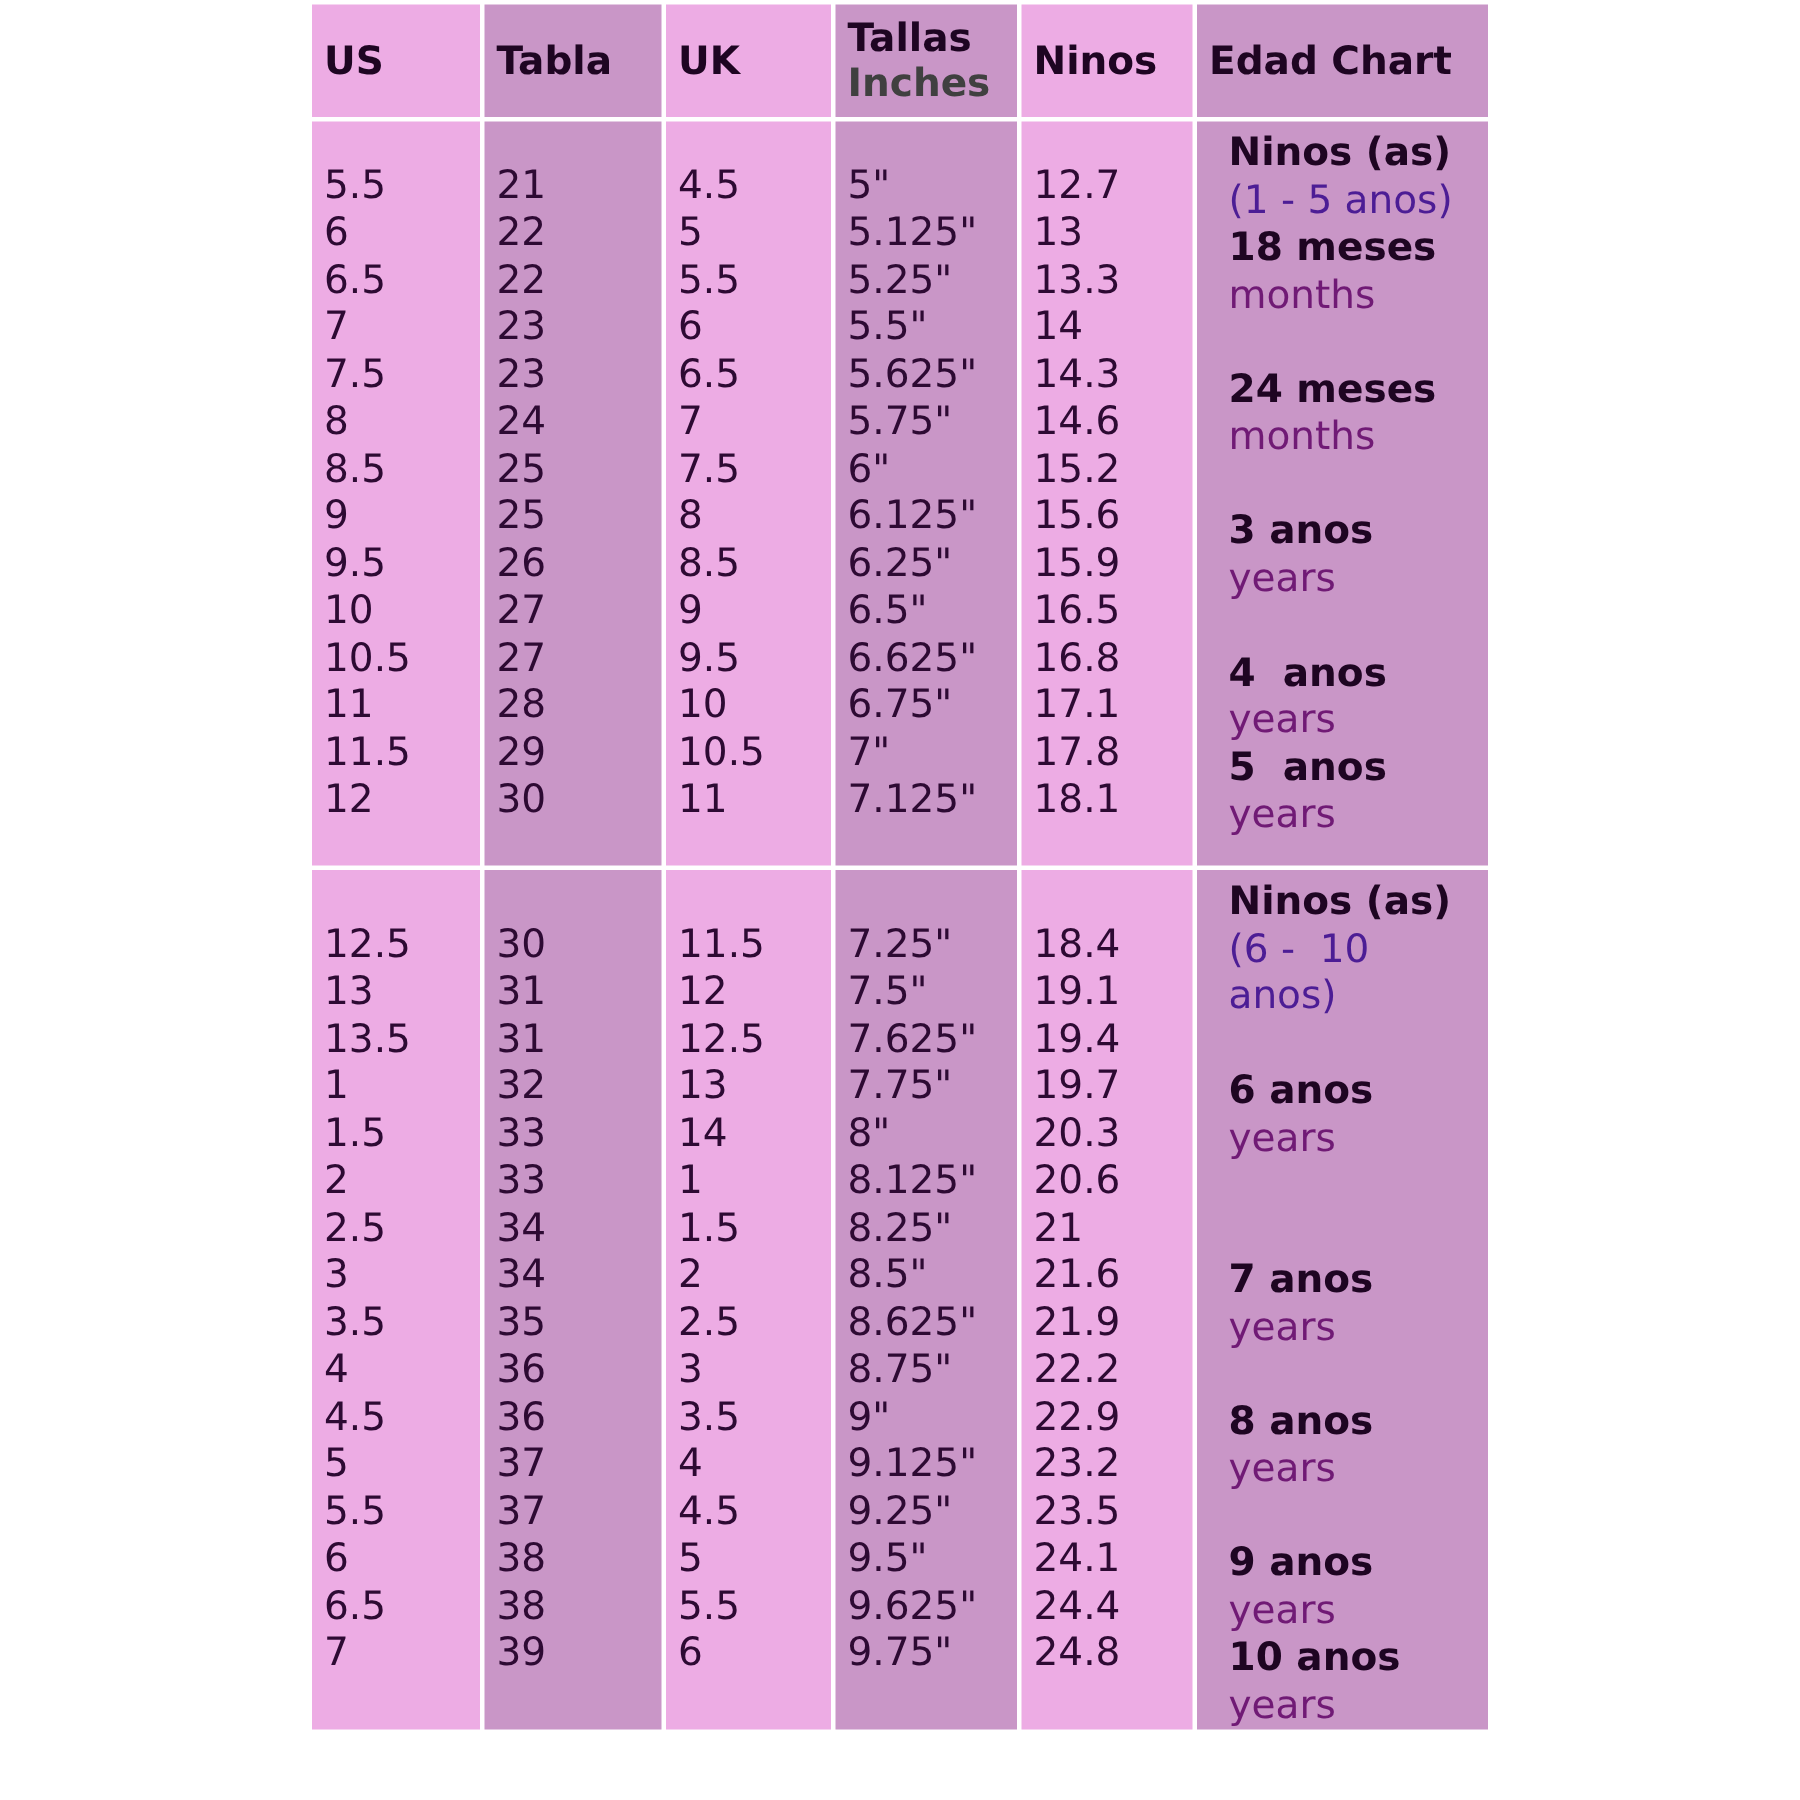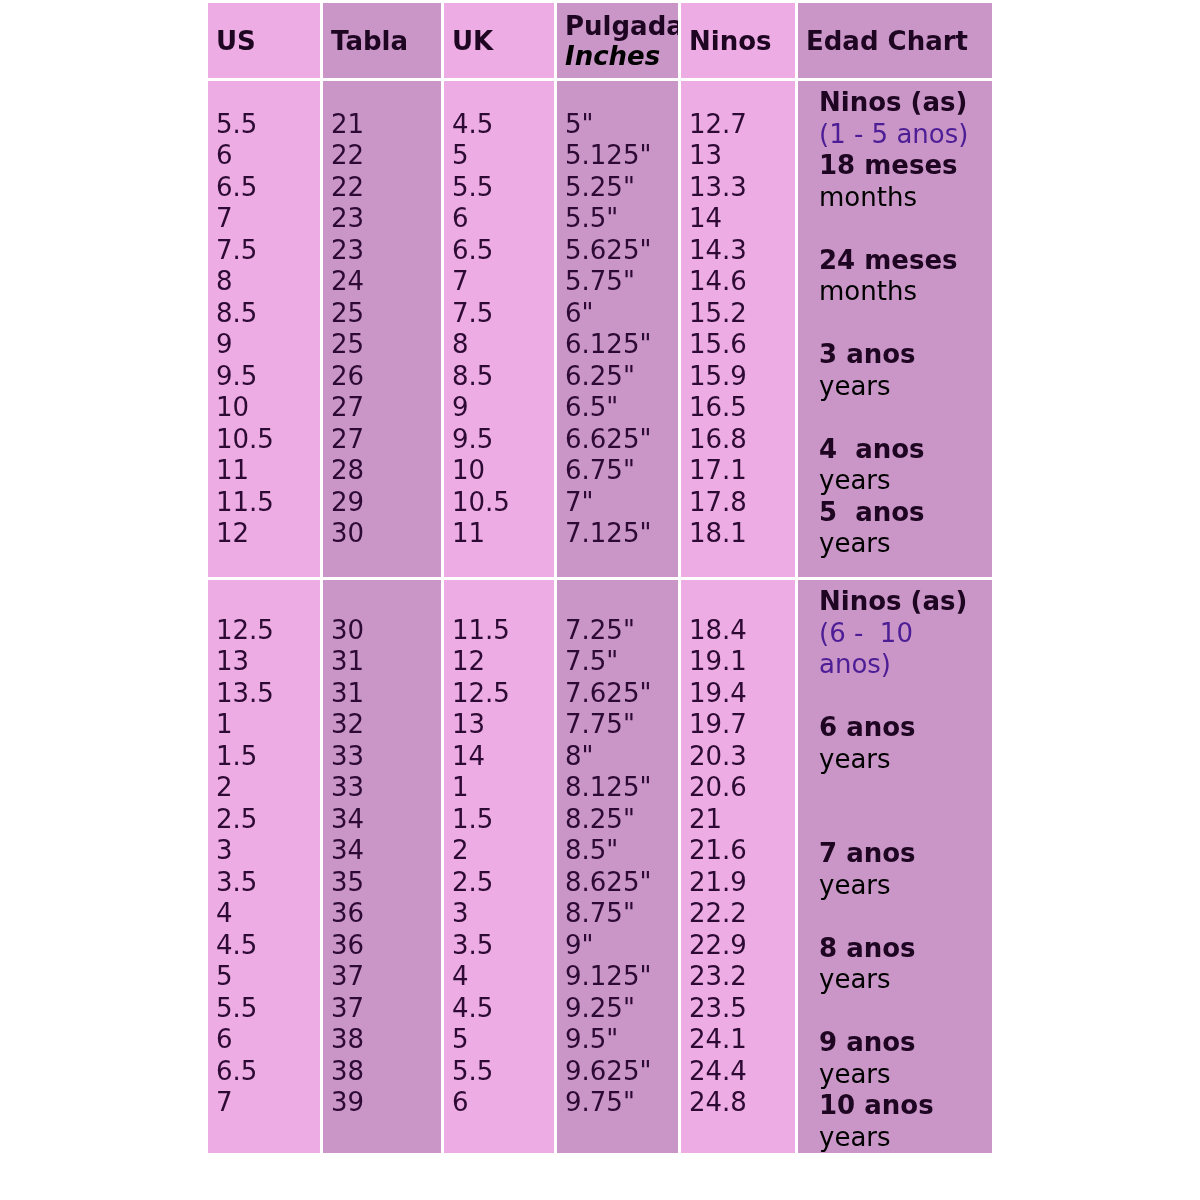--- a/index.html
+++ b/index.html
@@ -52,42 +52,42 @@
   tr.header-row th {
     height: 75px;
     text-align: left;
     vertical-align: middle;
     padding: 0 16px 0 8px;
     font-weight: bold;
     font-size: 26px;
     line-height: 30px;
     color: #1e0522;
   }
-  .hdr-inches { color: #000000; font-style: italic; }
+  .hdr-inches { color: #404040; }
 
   
   tr.block td {
     vertical-align: middle;
     padding: 0 2px 0 8px;
     font-size: 26px;
     line-height: 31.5px;
     color: #2d0a33;
     white-space: pre-line;
   }
   tr.block-1 td { height: 490px; }
   tr.block-2 td { height: 551px; }
   tr.block td.edad-cell {
     vertical-align: top;
     padding-top: 6px;
     white-space: normal;
     padding-left: 21px;
   }
   .line-bold   { font-weight: bold; color: #1e0522; }
   .line-normal { color: #4c1d95; }
-  .line-link   { color: #000000; }
+  .line-link   { color: #701a75; }
 </style>
 </head>
 <body>
 
 <div class="page">
   <table class="conv-table">
     <colgroup>
       <col style="width:112px">
       <col style="width:118px">
       <col style="width:110px">
@@ -96,21 +96,21 @@
       <col style="width:194px">
     </colgroup>
 
     <tbody>
 
     <tr class="header-row">
       <th class="col-light">US</th>
       <th class="col-dark">Tabla</th>
       <th class="col-light">UK</th>
       <th class="col-dark">
-        <div>Pulgada</div>
+        <div>Tallas</div>
         <div class="hdr-inches">Inches</div>
       </th>
       <th class="col-light">Ninos</th>
       <th class="col-dark">Edad Chart</th>
     </tr>
 
     <tr class="block block-1">
       <td class="col-light">5.5
 6
 6.5

